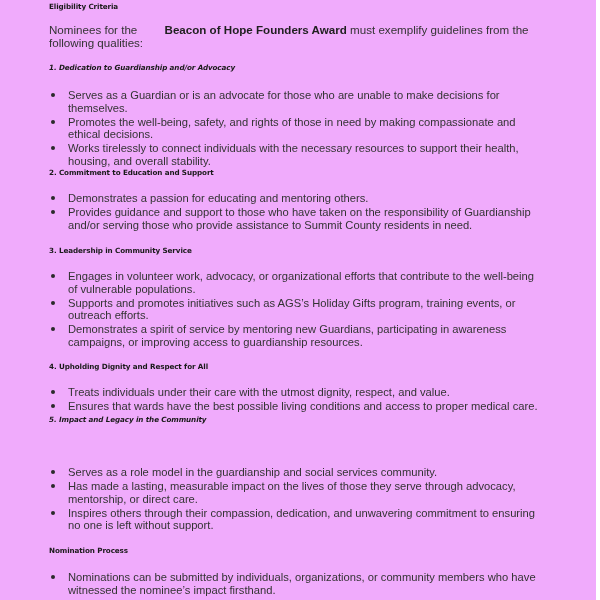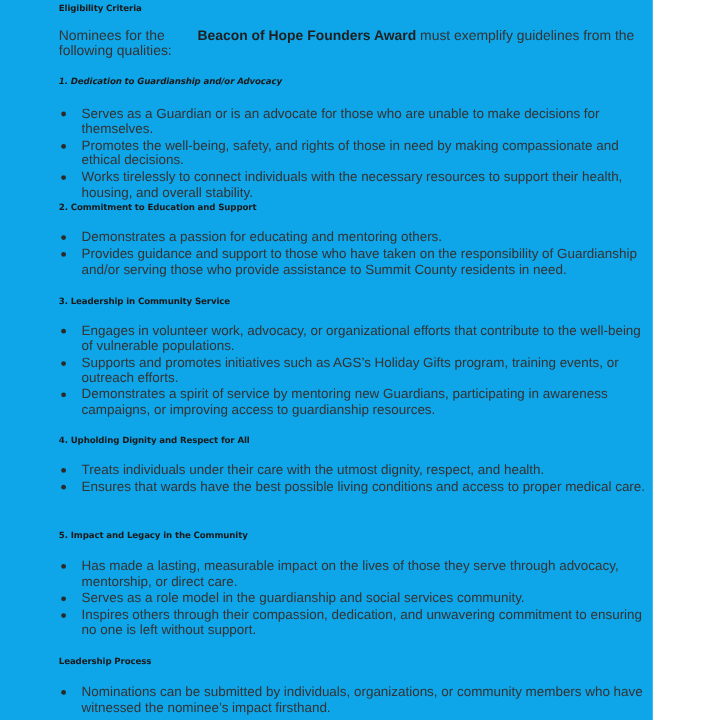--- a/index.html
+++ b/index.html
@@ -1,19 +1,19 @@
 <!DOCTYPE html>
 <html><head>
 <meta charset="utf-8">
 <style>
   html, body { margin: 0; padding: 0; background: #ffffff; }
   body { width: 600px; height: 600px; overflow: hidden; position: relative; }
   .page {
-    position: absolute; left: 0; top: 0; width: 544px; height: 600px;
-    overflow: hidden; background: #0ea5e9; color: #222;
+    position: absolute; left: 0; top: 0; width: 596px; height: 600px;
+    overflow: hidden; background: #f0abfc; color: #222;
   }
   .content { position: absolute; left: 49px; top: 0; width: 500px; }
   .section-title {
     font-family: "DejaVu Sans", sans-serif; font-weight: bold;
     font-size: 7.2px; color: #1a1a1a; margin: 0; letter-spacing: -0.1px;
   }
   .intro {
     font-family: "Liberation Sans", sans-serif; font-size: 11.6px;
     line-height: 13px; color: #333; margin: 0;
   }
@@ -34,21 +34,21 @@
   #eligibility-title { position: absolute; top: 2px; }
   #intro-para { position: absolute; top: 23px; width: 500px; }
   #sec1-title { position: absolute; top: 63px; font-style: italic; }
   #sec1-list { position: absolute; top: 89px; }
   #sec2-title { position: absolute; top: 168px; }
   #sec2-list { position: absolute; top: 192px; }
   #sec3-title { position: absolute; top: 246px; }
   #sec3-list { position: absolute; top: 270px; }
   #sec4-title { position: absolute; top: 362px; }
   #sec4-list { position: absolute; top: 386px; }
-  #sec5-title { position: absolute; top: 441px; }
+  #sec5-title { position: absolute; top: 415px; font-style: italic; }
   #sec5-list { position: absolute; top: 466px; }
   #nom-title { position: absolute; top: 546px; }
   #nom-list { position: absolute; top: 571px; }
 </style>
 </head>
 <body>
 
 <div class="page">
   <div class="content">
 
@@ -71,30 +71,30 @@
 
     <h3 id="sec3-title" class="section-title">3. Leadership in Community Service</h3>
     <ul id="sec3-list" class="bullets">
       <li><span class="dot"></span><span>Engages in volunteer work, advocacy, or organizational efforts that contribute to the well-being of vulnerable populations.</span></li>
       <li><span class="dot"></span><span>Supports and promotes initiatives such as AGS’s Holiday Gifts program, training events, or outreach efforts.</span></li>
       <li><span class="dot"></span><span>Demonstrates a spirit of service by mentoring new Guardians, participating in awareness campaigns, or improving access to guardianship resources.</span></li>
     </ul>
 
     <h3 id="sec4-title" class="section-title">4. Upholding Dignity and Respect for All</h3>
     <ul id="sec4-list" class="bullets">
-      <li><span class="dot"></span><span>Treats individuals under their care with the utmost dignity, respect, and health.</span></li>
+      <li><span class="dot"></span><span>Treats individuals under their care with the utmost dignity, respect, and value.</span></li>
       <li><span class="dot"></span><span>Ensures that wards have the best possible living conditions and access to proper medical care.</span></li>
     </ul>
 
     <h3 id="sec5-title" class="section-title">5. Impact and Legacy in the Community</h3>
     <ul id="sec5-list" class="bullets">
+      <li><span class="dot"></span><span>Serves as a role model in the guardianship and social services community.</span></li>
       <li><span class="dot"></span><span>Has made a lasting, measurable impact on the lives of those they serve through advocacy, mentorship, or direct care.</span></li>
-      <li><span class="dot"></span><span>Serves as a role model in the guardianship and social services community.</span></li>
       <li><span class="dot"></span><span>Inspires others through their compassion, dedication, and unwavering commitment to ensuring no one is left without support.</span></li>
     </ul>
 
-    <h3 id="nom-title" class="section-title">Leadership Process</h3>
+    <h3 id="nom-title" class="section-title">Nomination Process</h3>
     <ul id="nom-list" class="bullets">
       <li><span class="dot"></span><span>Nominations can be submitted by individuals, organizations, or community members who have witnessed the nominee’s impact firsthand.</span></li>
     </ul>
 
   </div>
 </div>
 
 </body></html>

